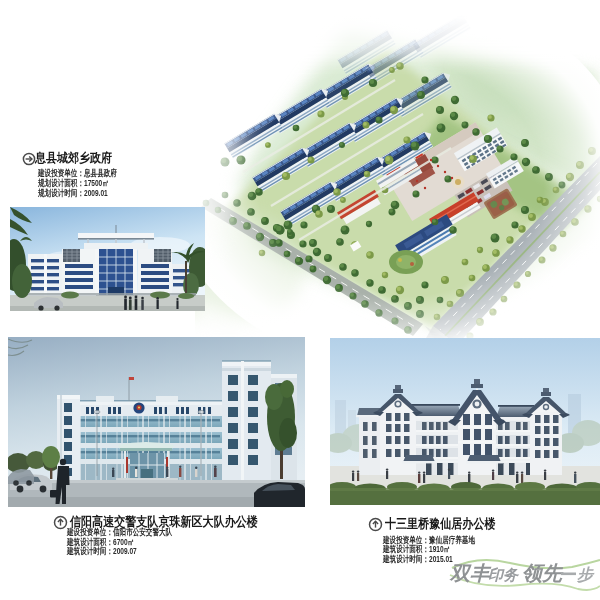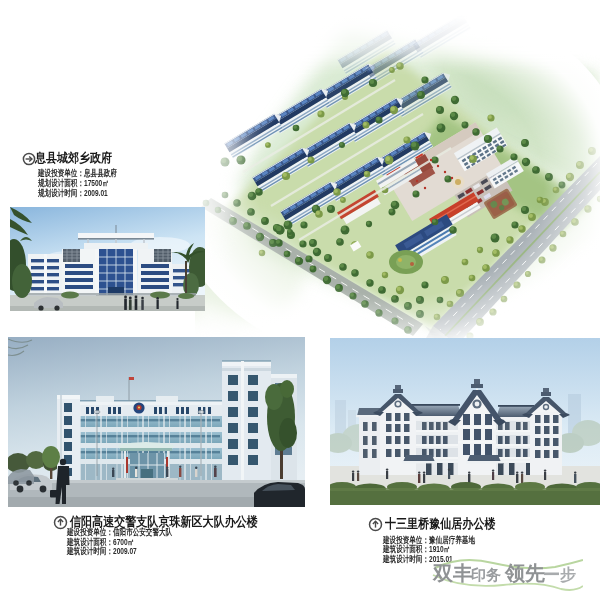--- a/index.html
+++ b/index.html
@@ -1068,21 +1068,21 @@
 <svg class="abs" style="left:368px;top:517px" width="15" height="15" viewBox="0 0 15 15">
     <circle cx="7.5" cy="7.5" r="6" fill="none" stroke="#4a4a4a" stroke-width="1.5"></circle>
     <line x1="7.5" y1="4.2" x2="7.5" y2="10.6" stroke="#4a4a4a" stroke-width="1.4"></line>
     <polyline points="4.9,7 7.5,4.2 10.1,7" fill="none" stroke="#4a4a4a" stroke-width="1.4"></polyline>
   </svg>
 
 <div class="abs title" style="left:385px;top:514.8px;font-size:13px;transform:scaleX(0.85);transform-origin:left top;white-space:nowrap;">十三里桥豫仙居办公楼</div>
 
 <div class="abs detail" style="left:383px;top:535.5px;line-height:9.9px;transform:scaleX(0.73);transform-origin:left top;">建设投资单位：豫仙居疗养基地<br>建筑设计面积：1910㎡<br>建筑设计时间：2015.01</div>
 
-<div class="abs" style="left:423px;top:555px;width:160px;height:45px;">
+<div class="abs" style="left:440px;top:555px;width:160px;height:45px;font-style:italic;">
   <svg width="160" height="45" viewBox="0 0 160 45">
 
     <path d="M12,13 Q38,0 70,8 Q105,16 132,12 Q150,8 160,5" fill="none" stroke="#b9d6a0" stroke-width="2"></path>
     <path d="M10,20 Q40,34 80,30 Q115,26 138,34 Q152,37 160,31" fill="none" stroke="#c3dcab" stroke-width="1.8"></path>
 
     <text x="10" y="24.5" font-family="Liberation Sans,sans-serif" font-weight="bold" font-size="20" fill="#8f9294">双丰</text>
     <text x="48" y="24.5" font-family="Liberation Sans,sans-serif" font-weight="bold" font-size="15" fill="#9a9da0">印务</text>
     <text x="82" y="24.5" font-family="Liberation Sans,sans-serif" font-weight="bold" font-size="20" fill="#8f9294">领先</text>
     <rect x="121" y="17.5" width="15" height="2.6" fill="#a8abad"></rect>
     <text x="137" y="25" font-family="Liberation Sans,sans-serif" font-weight="bold" font-size="16" fill="#a8abad">步</text>

